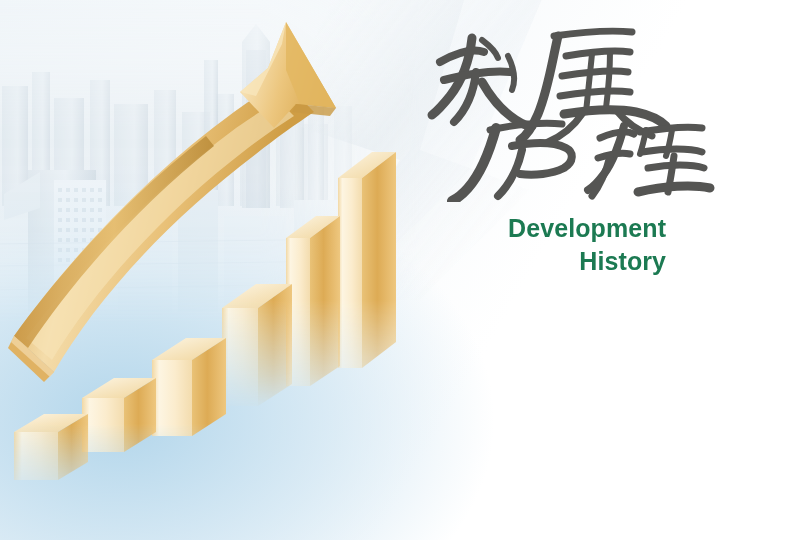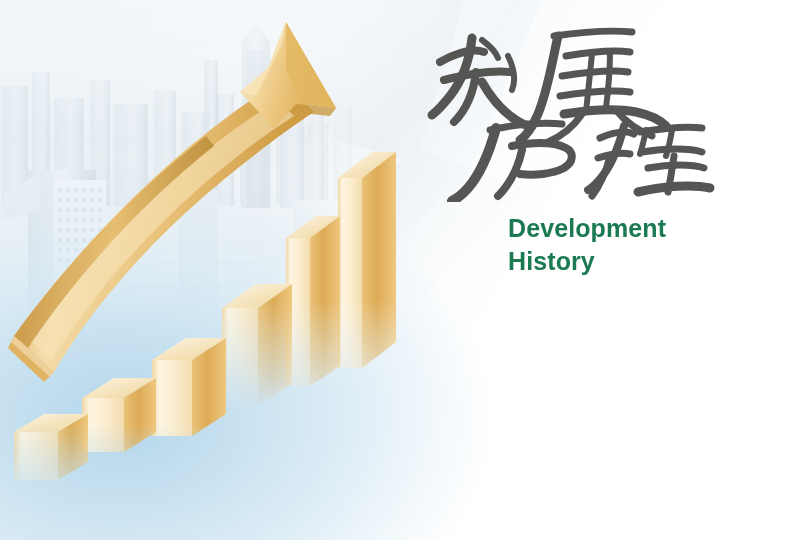--- a/index.html
+++ b/index.html
@@ -78,20 +78,21 @@
   #en-title {
     position: absolute;
     left: 508px;
     top: 212px;
     color: #1c7a52;
     font-size: 25px;
     font-weight: bold;
     line-height: 1.32;
     letter-spacing: 0.1px;
     white-space: pre-line;
+    text-align: right;
   }
 
   
   #chart-art {
     position: absolute;
     left: 0; top: 0;
     width: 800px; height: 540px;
   }
 </style>
 </head>

